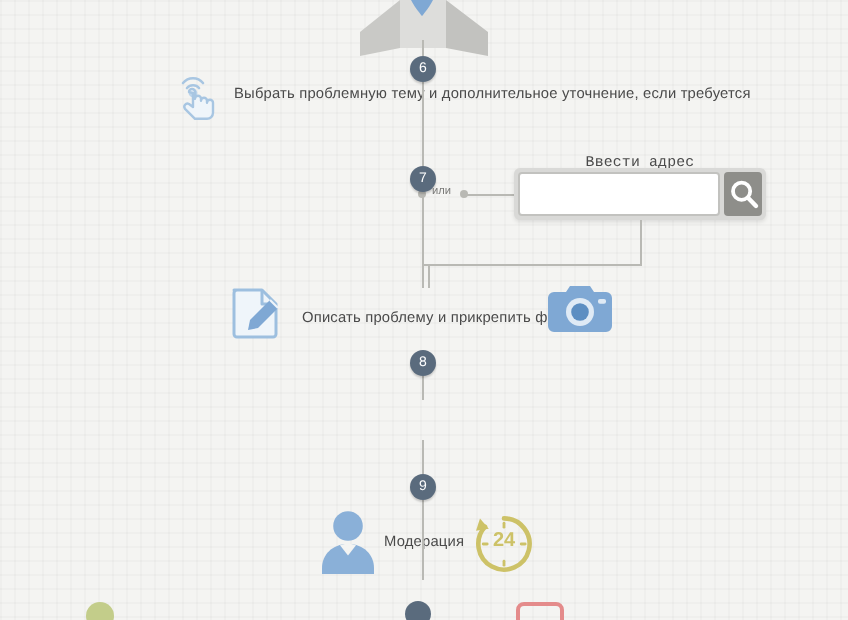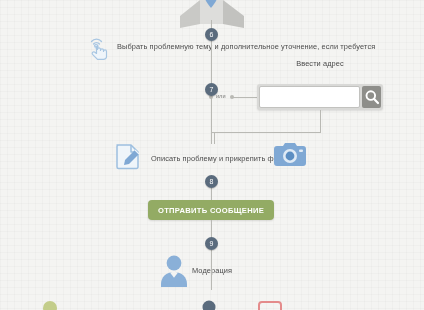--- a/index.html
+++ b/index.html
@@ -178,21 +178,21 @@
       <path d="M11.5 13.5 v7 l-2 -1.5 a1.6 1.6 0 0 0 -2 2.4 l5 5 h6 a3 3 0 0 0 3 -3 v-5 a1.5 1.5 0 0 0 -3 0 v-1 a1.5 1.5 0 0 0 -3 0 v-1 a1.5 1.5 0 0 0 -3 0 v-3.4 a1.5 1.5 0 0 0 -3 0 z" fill="#eff5fa" stroke="#a8c6e2" stroke-width="1.2" stroke-linejoin="round"></path>
     </svg>
   </div>
 
   <div class="caption" style="left:117px; top:42px;">Выбрать проблемную тему и дополнительное уточнение, если требуется</div>
 
   <div class="vline" style="left:211px; top:41px; height:42px;"></div>
 
   <div class="badge" style="left:205px; top:83px;">7</div>
 
-  <div class="caption-center" style="left:255px; top:59px; width:130px;">
+  <div class="caption-center" style="left:255px; top:77px; width:130px;font-family:Liberation Mono, monospace;">
     <div>Ввести адрес</div>
   </div>
 
   <div class="vline" style="left:211px; top:96px; height:8px;"></div>
   <div class="vline" style="left:211px; top:92px; height:6px;"></div>
 
   <div class="tiny" style="left:216px; top:93px;">или</div>
 
   <div class="hline" style="left:232px; top:97px; width:25px;"></div>
   <div class="abs" style="left:230px; top:95px; width:4px; height:4px; border-radius:50%; background:#b9b9b4;"></div>
@@ -231,36 +231,48 @@
       <circle cx="18" cy="14" r="7" fill="#dfeaf5"></circle>
       <circle cx="18" cy="14" r="4.4" fill="#5c8ec2"></circle>
       <rect x="27" y="7.5" width="4" height="2.4" rx="1" fill="#dfeaf5"></rect>
     </svg>
   </div>
 
   <div class="badge" style="left:205px; top:175px;">8</div>
 
   <div class="vline" style="left:211px; top:188px; height:12px;"></div>
 
-  <button class="send-btn" style="left:148px; top:200px; width:126px; height:20px;">ОТПРАВИТЬ СООБЩЕНИЕ</button>
 
   <div class="vline" style="left:211px; top:220px; height:17px;"></div>
 
   <div class="badge" style="left:205px; top:237px;">9</div>
 
   <div class="abs" style="left:157px; top:253px;">
     <svg width="34" height="34" viewBox="0 0 34 34">
       <circle cx="17" cy="10" r="7.4" fill="#8ab0d8"></circle>
       <path d="M17 19 c-8 0 -13 5.5 -13 12 v5 h26 v-5 c0 -6.5 -5 -12 -13 -12 z" fill="#8ab0d8"></path>
       <path d="M13 19.6 l4 5.2 l4 -5.2 l-2.4 -0.6 h-3.2 z" fill="#f4f4f2"></path>
     </svg>
   </div>
 
   <div class="caption" style="left:192px; top:266px;">Модерация</div>
 
+  <div class="clock24" style="left:236px; top:256px; width:32px; height:32px;">
+    <svg width="32" height="32" viewBox="0 0 32 32">
+      <path d="M16 3.2 a12.8 12.8 0 1 1 -9.5 4.2" fill="none" stroke="#cdc267" stroke-width="2.3" stroke-linecap="round"></path>
+      <polygon points="4.0,3.2 8.4,8.4 2.0,9.4" fill="#cdc267"></polygon>
+      <g stroke="#cdc267" stroke-width="1.4" stroke-linecap="round">
+        <line x1="16" y1="5.6" x2="16" y2="7.6"></line>
+        <line x1="16" y1="24.6" x2="16" y2="26.6"></line>
+        <line x1="5.6" y1="16" x2="7.6" y2="16"></line>
+        <line x1="24.6" y1="16" x2="26.6" y2="16"></line>
+      </g>
+    </svg>
+    <div class="num">24</div>
+  </div>
 
   <div class="vline" style="left:211px; top:250px; height:40px;"></div>
 
   <div class="abs" style="left:42px; top:300px;">
     <svg width="16" height="16" viewBox="0 0 16 16">
       <circle cx="8" cy="8" r="7" fill="#c3cd8a"></circle>
     </svg>
   </div>
   <div class="abs" style="left:202px; top:300px;">
     <svg width="14" height="14" viewBox="0 0 14 14">

